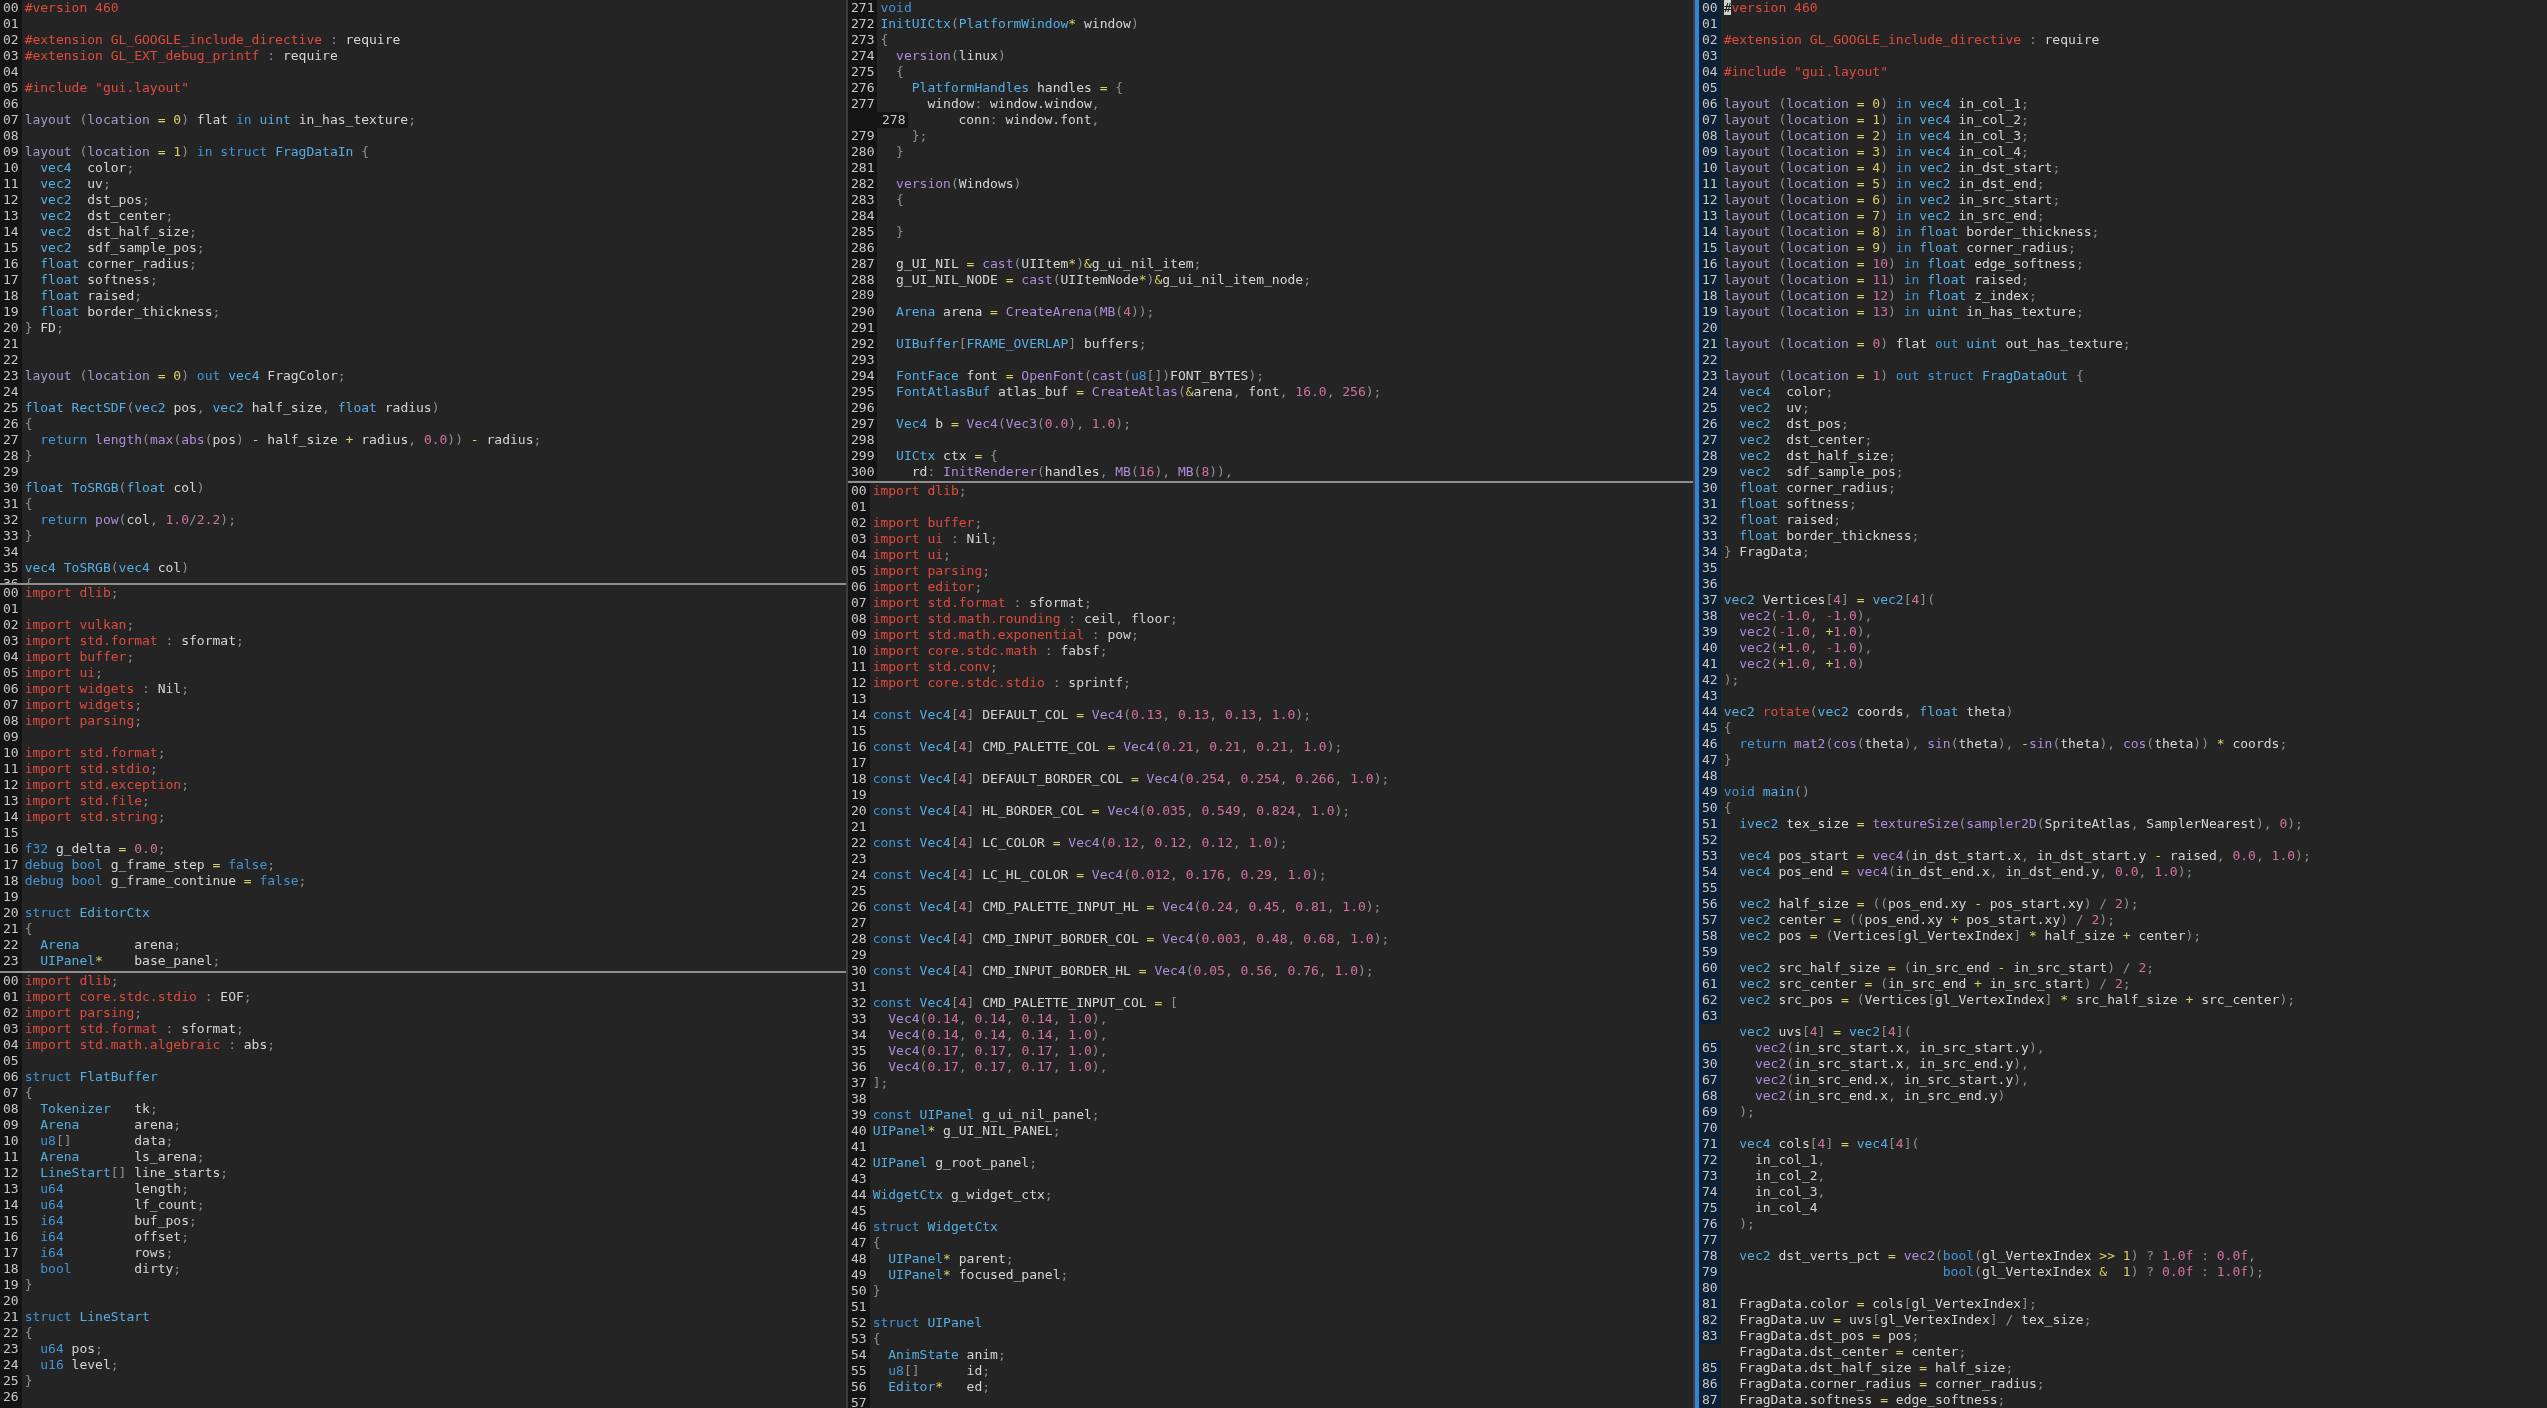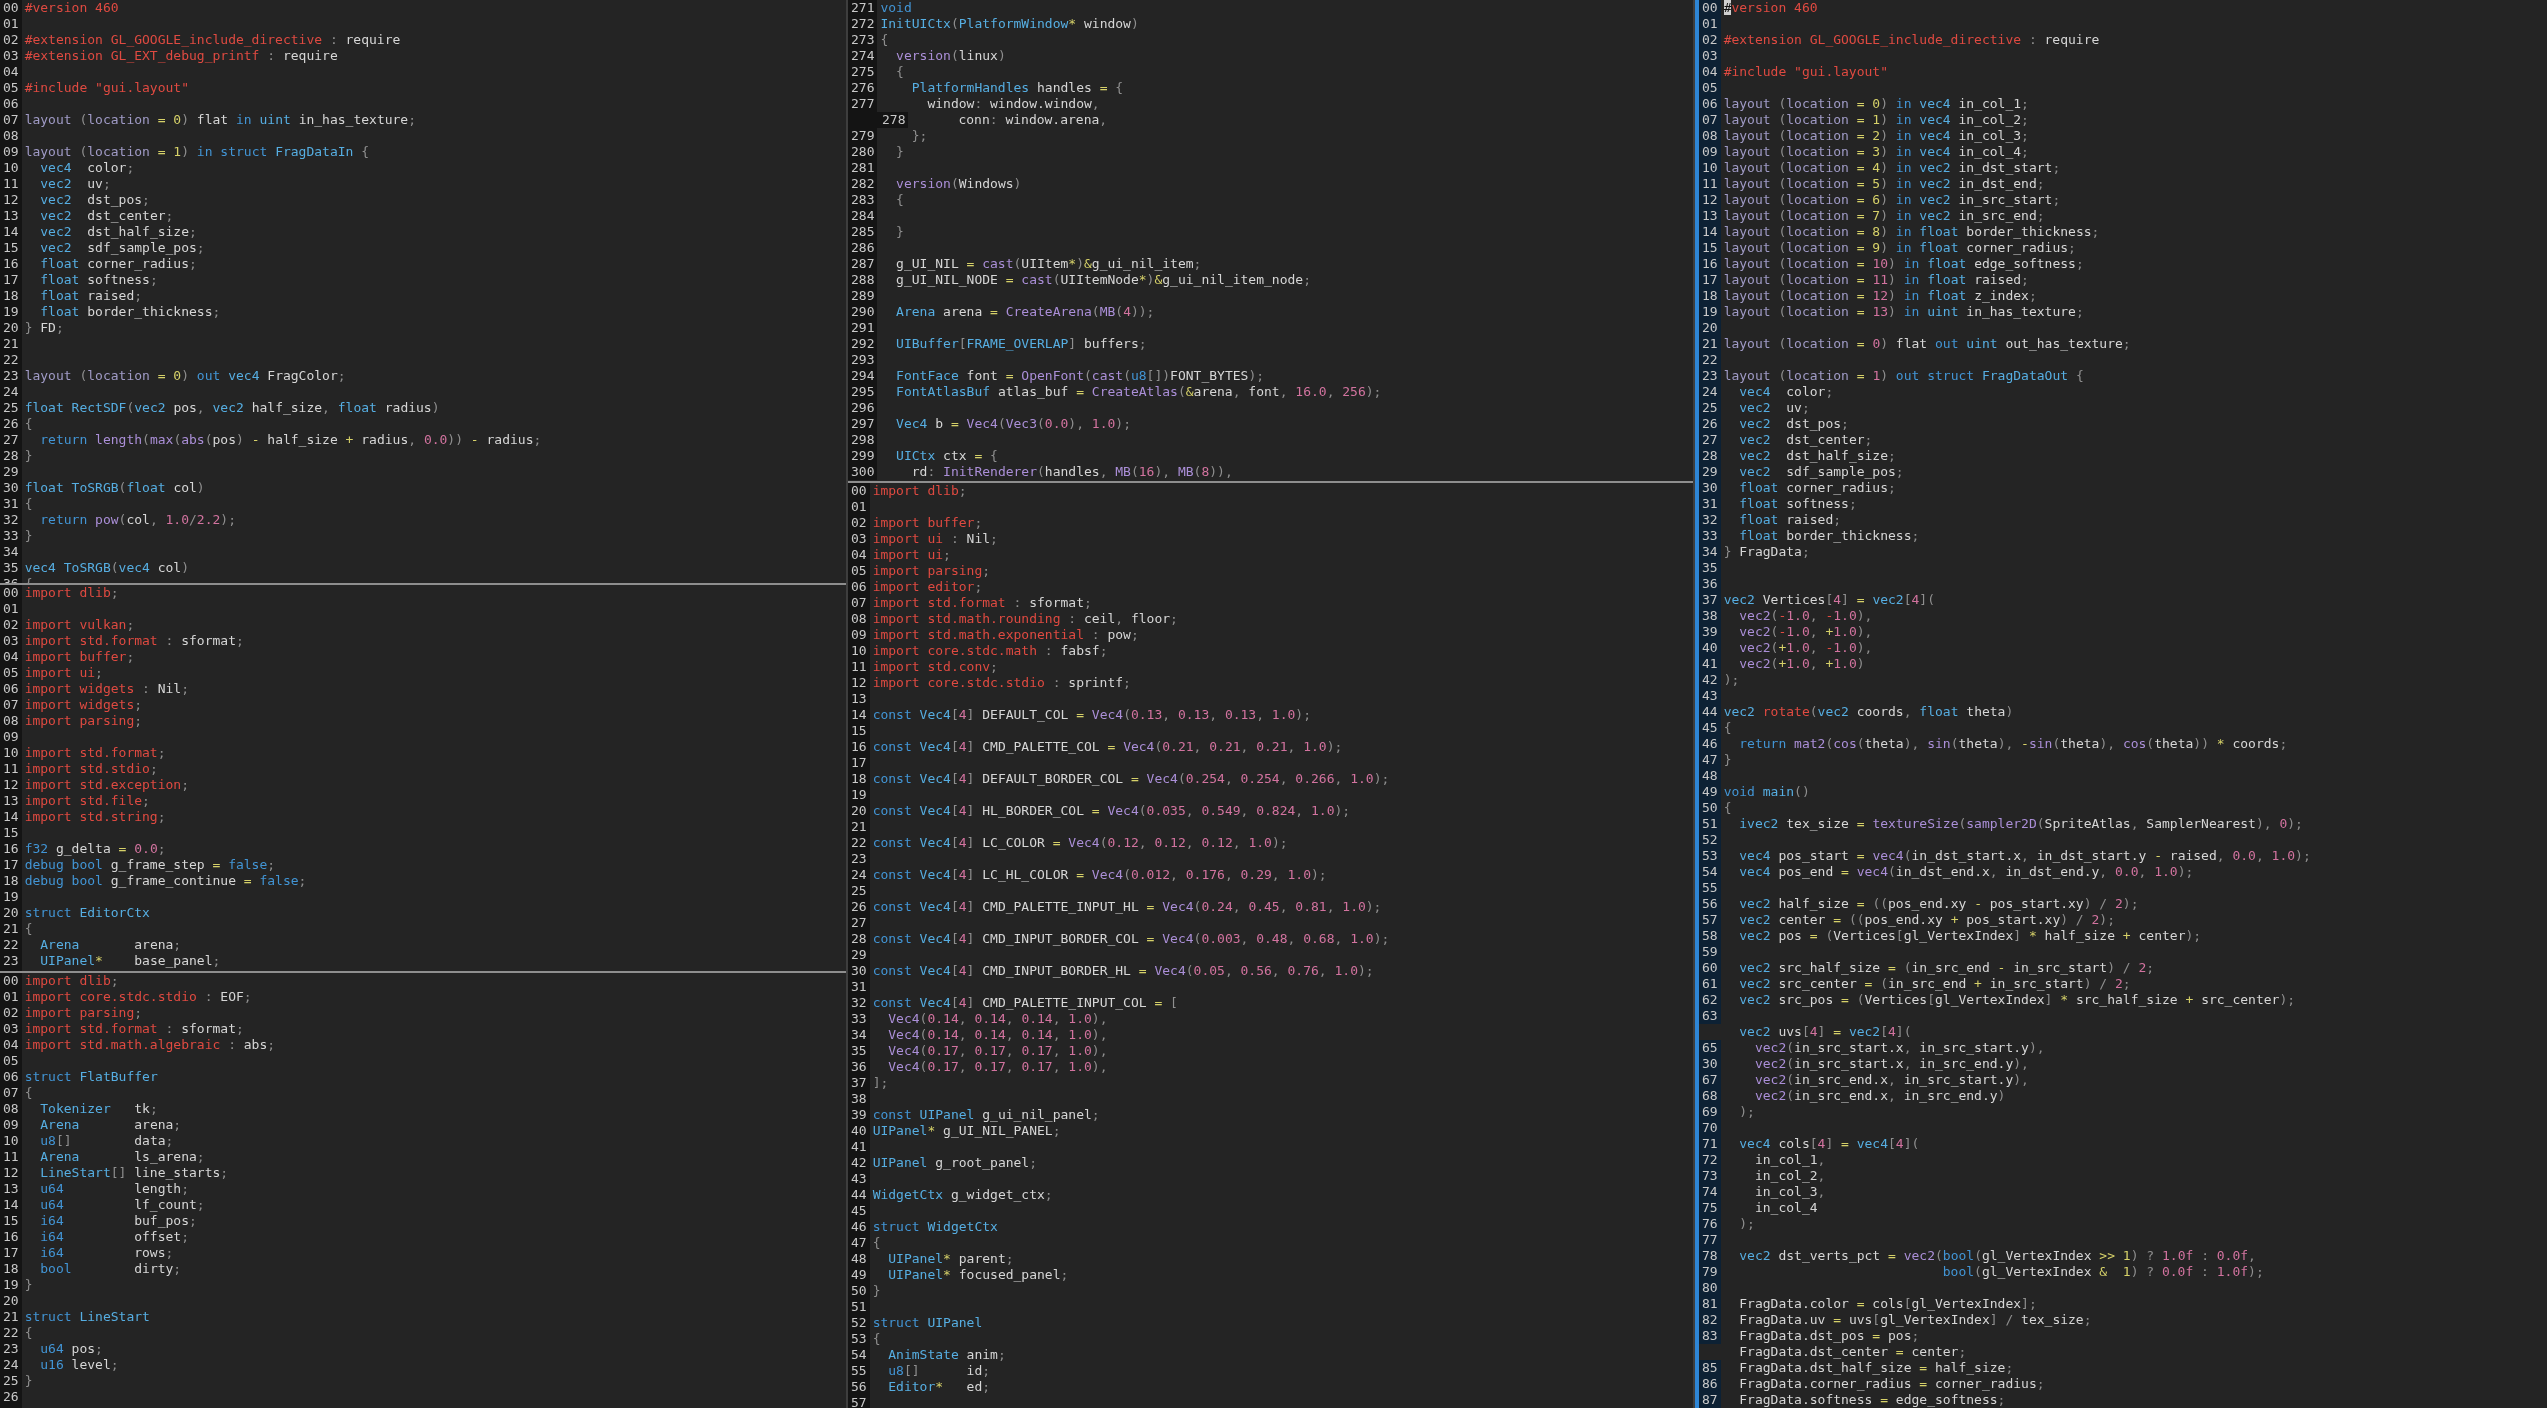--- a/index.html
+++ b/index.html
@@ -125,32 +125,32 @@
     </div>
     <div class="column" style="width: 845px;">
       <div class="pane" style="height: 481px;">
         <div class="line"><span class="ln" style="width: 3ch;">271</span><span class="code"><span class="tk-b">void</span></span></div>
         <div class="line"><span class="ln" style="width: 3ch;">272</span><span class="code"><span class="tk-t">InitUICtx</span><span class="tk-g">(</span><span class="tk-t">PlatformWindow</span><span class="tk-y">* </span><span class="tk-w">window</span><span class="tk-g">)</span></span></div>
         <div class="line"><span class="ln" style="width: 3ch;">273</span><span class="code"><span class="tk-g">{</span></span></div>
         <div class="line"><span class="ln" style="width: 3ch;">274</span><span class="code"><span class="tk-f">  version</span><span class="tk-g">(</span><span class="tk-w">linux</span><span class="tk-g">)</span></span></div>
         <div class="line"><span class="ln" style="width: 3ch;">275</span><span class="code"><span class="tk-g">  {</span></span></div>
         <div class="line"><span class="ln" style="width: 3ch;">276</span><span class="code"><span class="tk-t">    PlatformHandles </span><span class="tk-w">handles </span><span class="tk-y">= </span><span class="tk-g">{</span></span></div>
         <div class="line"><span class="ln" style="width: 3ch;">277</span><span class="code"><span class="tk-w">      window</span><span class="tk-g">: </span><span class="tk-w">window.window</span><span class="tk-g">,</span></span></div>
-        <div class="line"><span class="ln" style="width: 3ch; padding-left: 34px;">278</span><span class="code"><span class="tk-w">      conn</span><span class="tk-g">: </span><span class="tk-w">window.arena</span><span class="tk-g">,</span></span></div>
+        <div class="line"><span class="ln" style="width: 3ch; padding-left: 34px;">278</span><span class="code"><span class="tk-w">      conn</span><span class="tk-g">: </span><span class="tk-w">window.font</span><span class="tk-g">,</span></span></div>
         <div class="line"><span class="ln" style="width: 3ch;">279</span><span class="code"><span class="tk-g">    };</span></span></div>
         <div class="line"><span class="ln" style="width: 3ch;">280</span><span class="code"><span class="tk-g">  }</span></span></div>
         <div class="line"><span class="ln" style="width: 3ch;">281</span><span class="code"></span></div>
         <div class="line"><span class="ln" style="width: 3ch;">282</span><span class="code"><span class="tk-f">  version</span><span class="tk-g">(</span><span class="tk-w">Windows</span><span class="tk-g">)</span></span></div>
         <div class="line"><span class="ln" style="width: 3ch;">283</span><span class="code"><span class="tk-g">  {</span></span></div>
         <div class="line"><span class="ln" style="width: 3ch;">284</span><span class="code"></span></div>
         <div class="line"><span class="ln" style="width: 3ch;">285</span><span class="code"><span class="tk-g">  }</span></span></div>
         <div class="line"><span class="ln" style="width: 3ch;">286</span><span class="code"></span></div>
         <div class="line"><span class="ln" style="width: 3ch;">287</span><span class="code"><span class="tk-w">  g_UI_NIL </span><span class="tk-y">= </span><span class="tk-f">cast</span><span class="tk-g">(</span><span class="tk-w">UIItem</span><span class="tk-y">*</span><span class="tk-g">)</span><span class="tk-y">&amp;</span><span class="tk-w">g_ui_nil_item</span><span class="tk-g">;</span></span></div>
         <div class="line"><span class="ln" style="width: 3ch;">288</span><span class="code"><span class="tk-w">  g_UI_NIL_NODE </span><span class="tk-y">= </span><span class="tk-f">cast</span><span class="tk-g">(</span><span class="tk-w">UIItemNode</span><span class="tk-y">*</span><span class="tk-g">)</span><span class="tk-y">&amp;</span><span class="tk-w">g_ui_nil_item_node</span><span class="tk-g">;</span></span></div>
-        <div class="line"><span class="ln" style="width: 3ch;">289</span><span class="code"></span></div>
+        <div class="line"><span class="ln" style="width: 3ch; font-family: Liberation Mono, monospace;">289</span><span class="code"></span></div>
         <div class="line"><span class="ln" style="width: 3ch;">290</span><span class="code"><span class="tk-t">  Arena </span><span class="tk-w">arena </span><span class="tk-y">= </span><span class="tk-f">CreateArena</span><span class="tk-g">(</span><span class="tk-f">MB</span><span class="tk-g">(</span><span class="tk-n">4</span><span class="tk-g">));</span></span></div>
         <div class="line"><span class="ln" style="width: 3ch;">291</span><span class="code"></span></div>
         <div class="line"><span class="ln" style="width: 3ch;">292</span><span class="code"><span class="tk-t">  UIBuffer</span><span class="tk-g">[</span><span class="tk-t">FRAME_OVERLAP</span><span class="tk-g">] </span><span class="tk-w">buffers</span><span class="tk-g">;</span></span></div>
         <div class="line"><span class="ln" style="width: 3ch;">293</span><span class="code"></span></div>
         <div class="line"><span class="ln" style="width: 3ch;">294</span><span class="code"><span class="tk-t">  FontFace </span><span class="tk-w">font </span><span class="tk-y">= </span><span class="tk-f">OpenFont</span><span class="tk-g">(</span><span class="tk-f">cast</span><span class="tk-g">(</span><span class="tk-b">u8</span><span class="tk-g">[])</span><span class="tk-w">FONT_BYTES</span><span class="tk-g">);</span></span></div>
         <div class="line"><span class="ln" style="width: 3ch;">295</span><span class="code"><span class="tk-t">  FontAtlasBuf </span><span class="tk-w">atlas_buf </span><span class="tk-y">= </span><span class="tk-f">CreateAtlas</span><span class="tk-g">(</span><span class="tk-y">&amp;</span><span class="tk-w">arena</span><span class="tk-g">, </span><span class="tk-w">font</span><span class="tk-g">, </span><span class="tk-n">16.0</span><span class="tk-g">, </span><span class="tk-n">256</span><span class="tk-g">);</span></span></div>
         <div class="line"><span class="ln" style="width: 3ch;">296</span><span class="code"></span></div>
         <div class="line"><span class="ln" style="width: 3ch;">297</span><span class="code"><span class="tk-t">  Vec4 </span><span class="tk-w">b </span><span class="tk-y">= </span><span class="tk-f">Vec4</span><span class="tk-g">(</span><span class="tk-f">Vec3</span><span class="tk-g">(</span><span class="tk-n">0.0</span><span class="tk-g">), </span><span class="tk-n">1.0</span><span class="tk-g">);</span></span></div>
         <div class="line"><span class="ln" style="width: 3ch;">298</span><span class="code"></span></div>
         <div class="line"><span class="ln" style="width: 3ch;">299</span><span class="code"><span class="tk-t">  UICtx </span><span class="tk-w">ctx </span><span class="tk-y">= </span><span class="tk-g">{</span></span></div>

